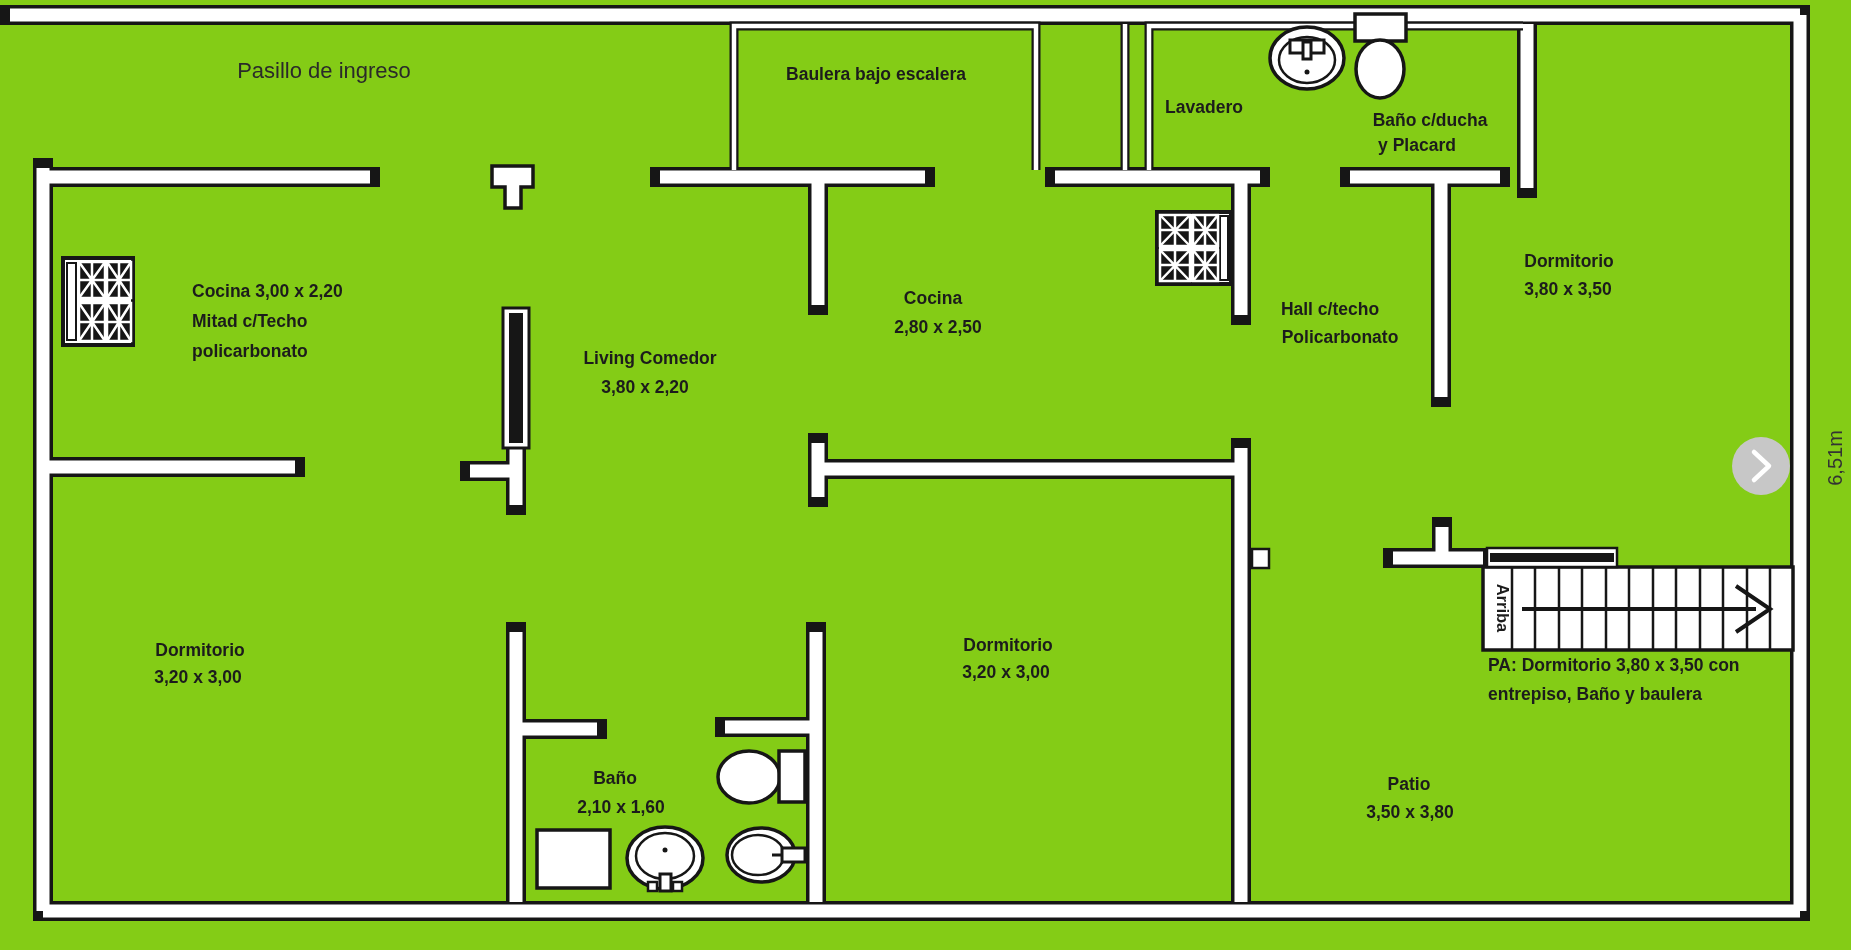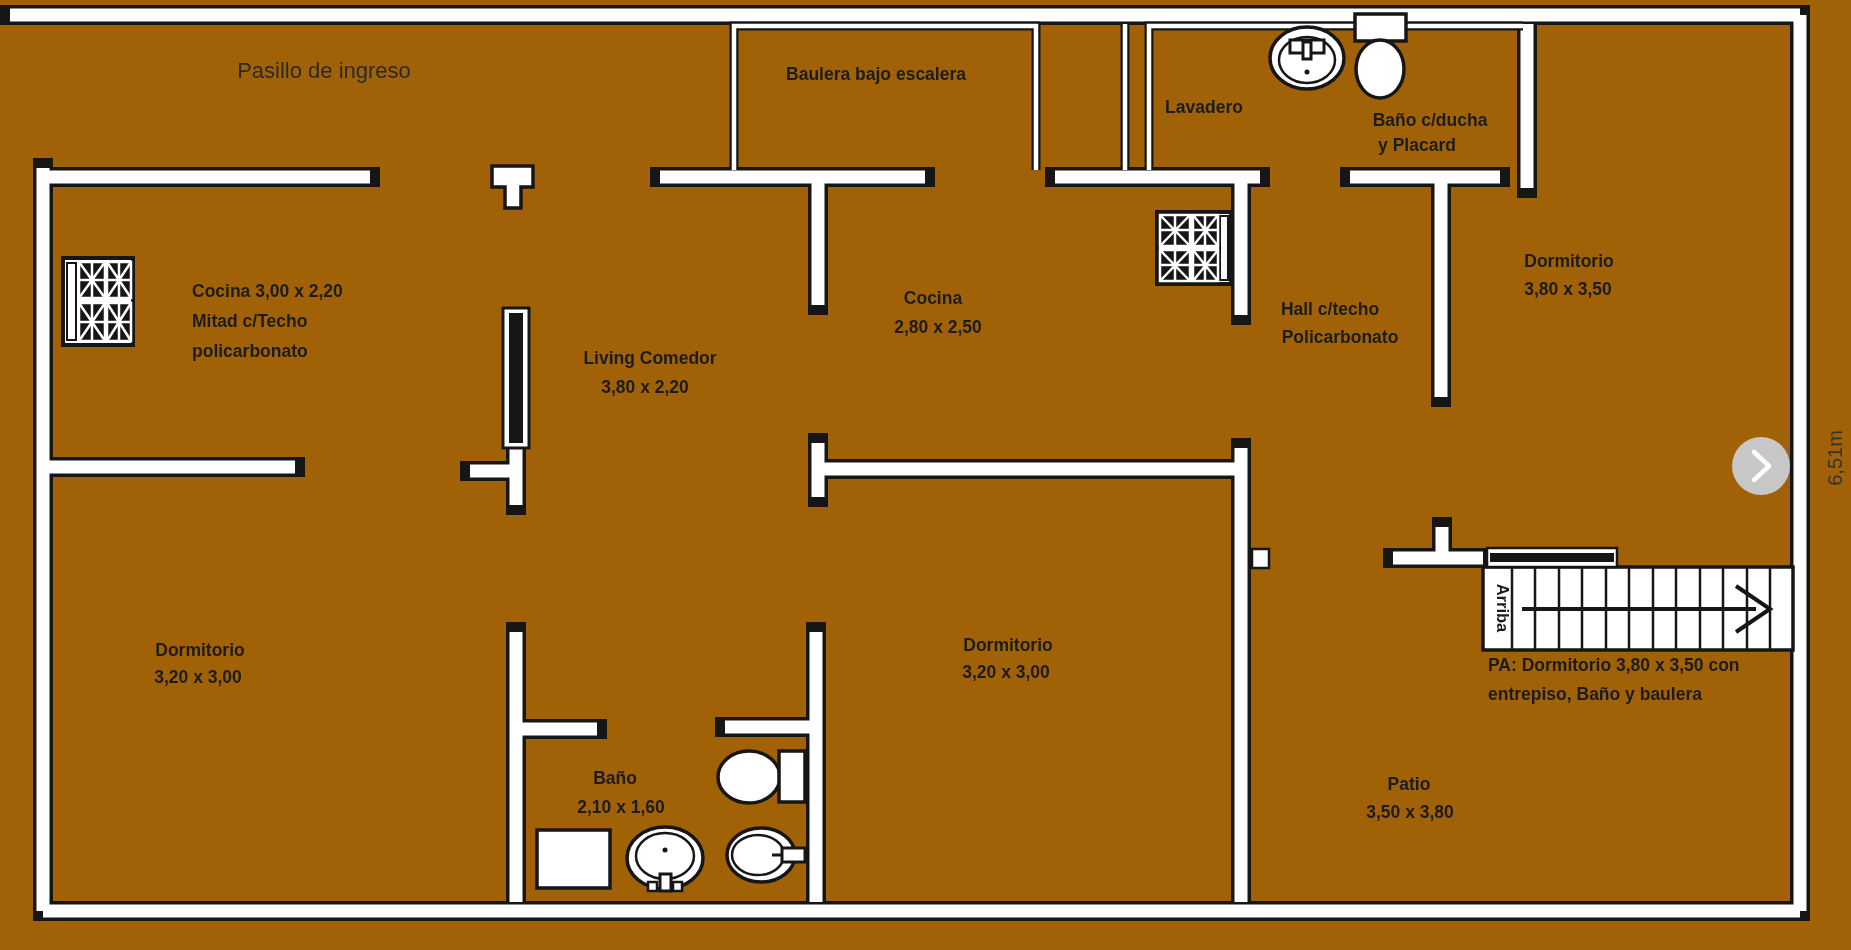--- a/index.html
+++ b/index.html
@@ -1,19 +1,19 @@
 <!DOCTYPE html>
 <html><head>
 <meta charset="utf-8">
 <style>
   html,body{margin:0;padding:0;background:#ffffff;}
   .stage{
     position:relative;
     width:1851px;height:950px;
-    background:#a16207;
+    background:#84cc16;
     overflow:hidden;
     font-family:"Liberation Sans", sans-serif;
   }
   svg{position:absolute;left:0;top:0;}
   .room-label{
     font-family:"Liberation Sans", sans-serif;
     font-weight:bold;
     font-size:17.5px;
     fill:#1c1c1c;
   }

